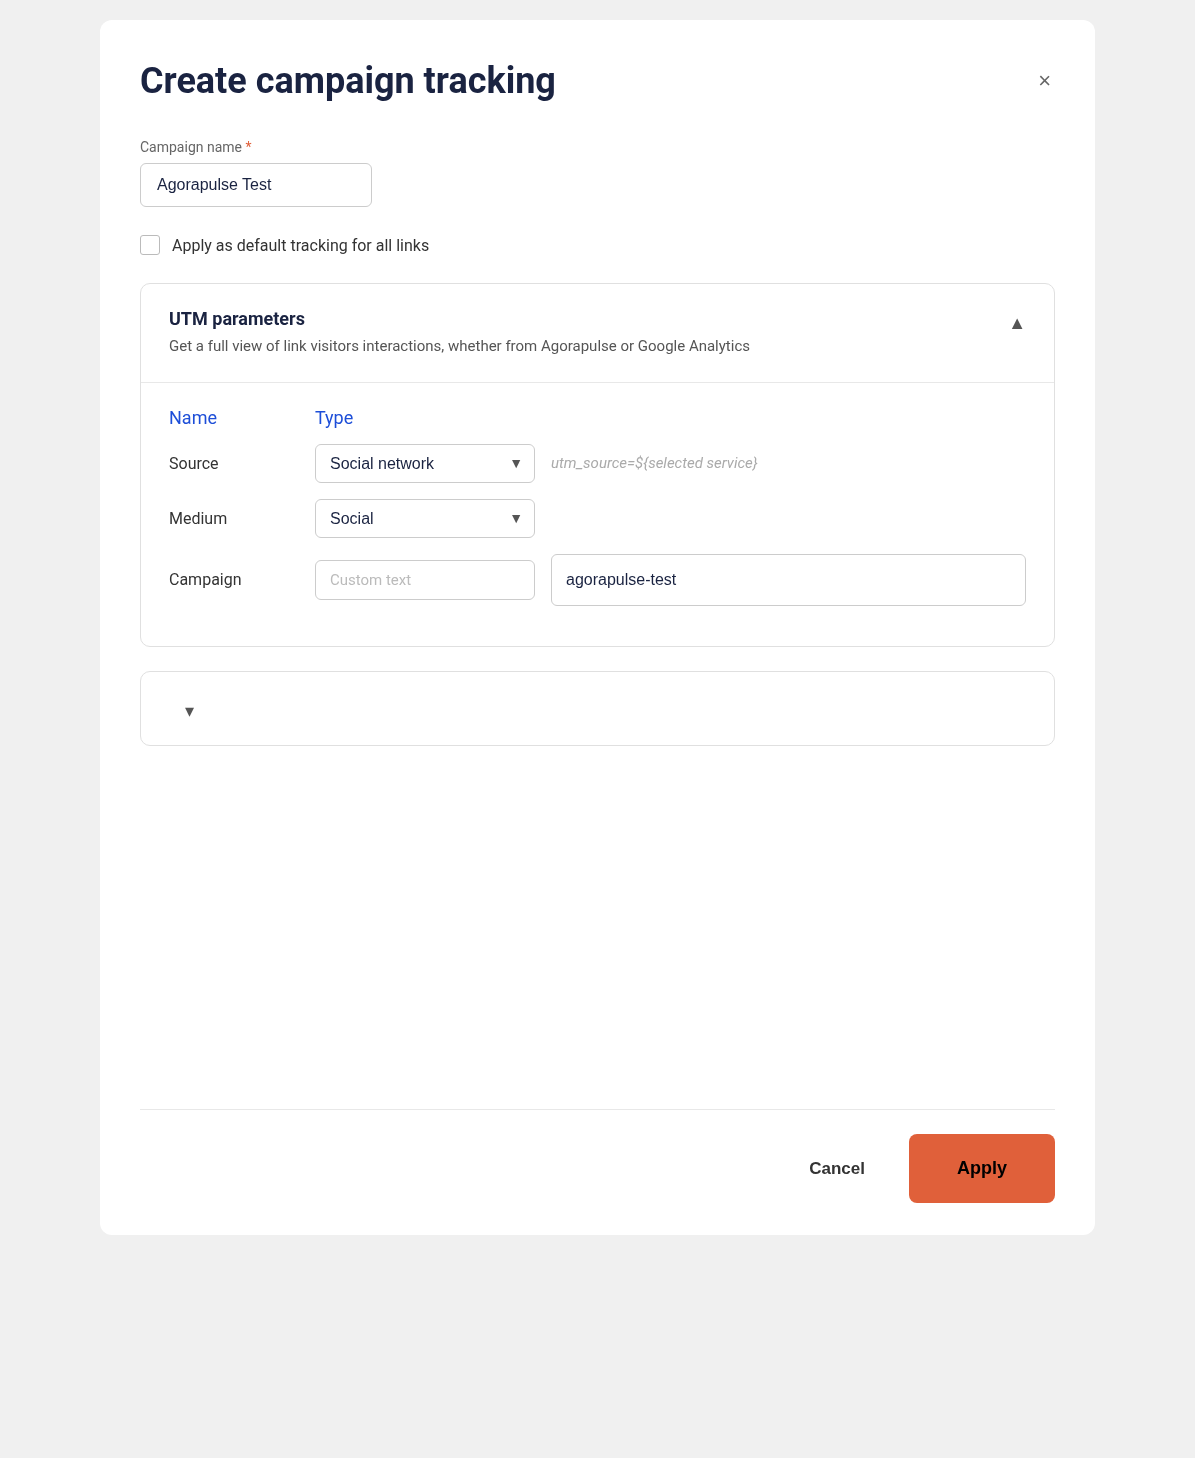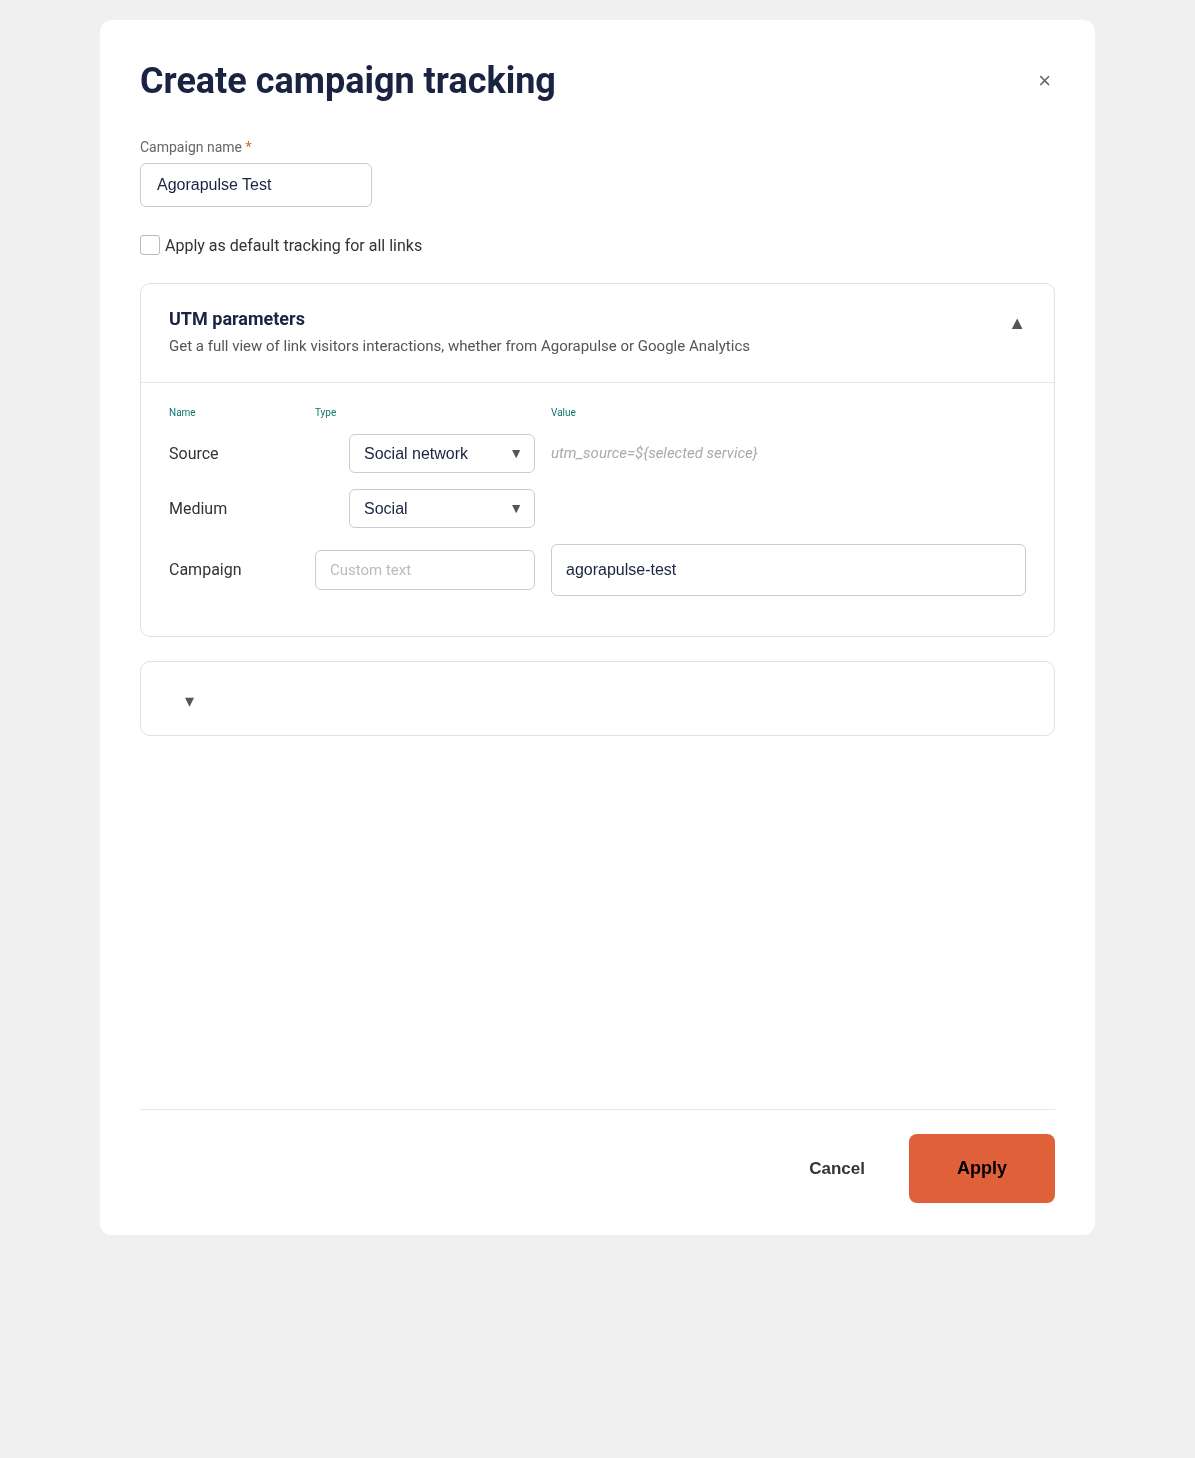--- a/index.html
+++ b/index.html
@@ -76,21 +76,21 @@
       padding: 12px 16px;
       font-size: 16px;
       color: #1a2341;
       width: 232px;
       outline: none;
     }
 
     .checkbox-row {
       display: flex;
       align-items: center;
-      gap: 5px;
+      gap: 12px;
       margin-bottom: 28px;
     }
 
     .checkbox-input {
       width: 20px;
       height: 20px;
       border: 1.5px solid #bbb;
       border-radius: 3px;
       appearance: none;
       -webkit-appearance: none;
@@ -155,41 +155,40 @@
     }
 
     .utm-header-row {
       display: grid;
       grid-template-columns: 130px 220px 1fr;
       gap: 16px;
       margin-bottom: 16px;
     }
 
     .utm-col-header {
-      font-size: 10px;
-      color: #0f766e;
+      font-size: 18px;
+      color: #1d4ed8;
       font-weight: 400;
     }
 
     .utm-row {
       display: grid;
       grid-template-columns: 130px 220px 1fr;
       gap: 16px;
       align-items: center;
       margin-bottom: 16px;
     }
 
     .utm-row-label {
       font-size: 16px;
       color: #333;
     }
 
     .select-wrapper {
       position: relative;
-      margin-left: 34px;
     }
 
     .select-input {
       appearance: none;
       -webkit-appearance: none;
       border: 1.5px solid #ccc;
       border-radius: 6px;
       padding: 10px 40px 10px 14px;
       font-size: 16px;
       color: #1a2341;
@@ -298,21 +297,20 @@
       <span class="chevron-icon">▲</span>
     </div>
 
     <div class="card-divider"></div>
 
     <div class="utm-table">
 
       <div class="utm-header-row">
         <div class="utm-col-header">Name</div>
         <div class="utm-col-header">Type</div>
-        <div class="utm-col-header">Value</div>
       </div>
 
       <div class="utm-row">
         <div class="utm-row-label">Source</div>
         <div class="select-wrapper">
           <select class="select-input">
             <option value="social_network">Social network</option>
             <option value="custom_text">Custom text</option>
             <option value="fixed_value">Fixed value</option>
           </select>

